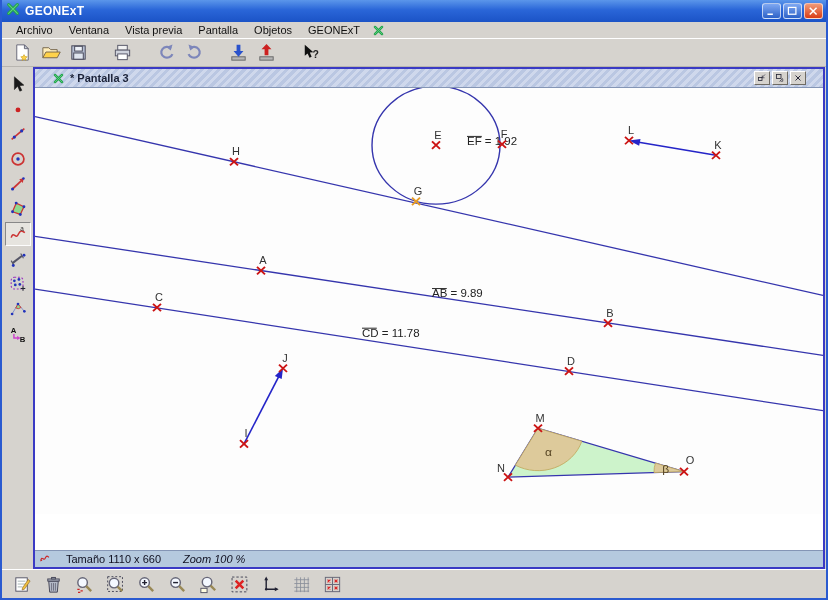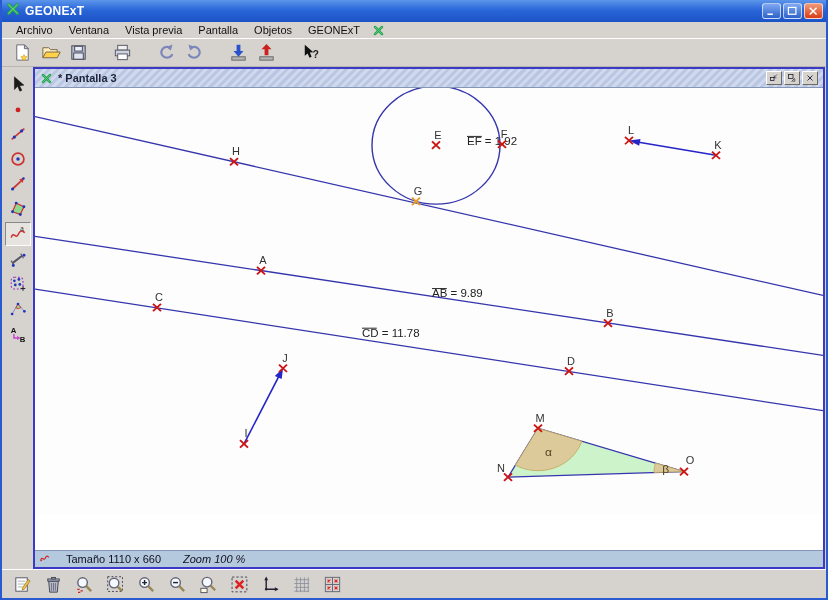--- a/index.html
+++ b/index.html
@@ -26,21 +26,21 @@
   .tool-btn { width:25px; height:25px; display:flex; align-items:center; justify-content:center; }
   .tgap { width:13px; height:1px; }
   
   .main { flex:1 1 auto; display:flex; overflow:hidden; padding-right:1px; }
   .sidebar { width:31px; flex:0 0 31px; display:flex; flex-direction:column; align-items:center;
     padding-top:5px; gap:1px; }
   .side-tool { width:26px; height:24px; display:flex; align-items:center; justify-content:center;
     border:1px solid transparent; }
   .side-tool.selected { border:1px solid; border-color:#888 #fdfdfd #fdfdfd #888; background:#e6e4df; }
   .frame { flex:1 1 auto; display:flex; flex-direction:column; border:2px solid #3a3ac4; background:#fff; }
-  .frame-titlebar { height:19px; flex:0 0 19px; display:flex; align-items:center; gap:5px; padding:0 5px;
+  .frame-titlebar { height:19px; flex:0 0 19px; display:flex; align-items:center; gap:5px; padding:0 17px;
     background:repeating-linear-gradient(135deg,#cfd8ec 0 3px,#bac7e2 3px 6px);
     border-bottom:1px solid #8495b5; font-size:11px; font-weight:bold; color:#1b2238; }
   .frame-title-text { flex:1; }
   .framebtn { width:16px; height:14px; margin-left:2px; background:#d6d3ce; border:1px solid;
     border-color:#ffffff #6e6a63 #6e6a63 #ffffff; display:flex; align-items:center; justify-content:center; }
   .canvas { flex:1 1 auto; position:relative; background:#fdfdfd; overflow:hidden; }
   .canvas svg { position:absolute; inset:0; width:100%; height:100%; display:block; }
   .frame-statusbar { height:17px; flex:0 0 17px; background:#b5c9de; border-top:1px solid #8495b5;
     display:flex; align-items:center; gap:8px; padding:0 4px; font-size:11px; color:#101020;margin-top:36px; }
   .status-size { margin-left:4px; }

